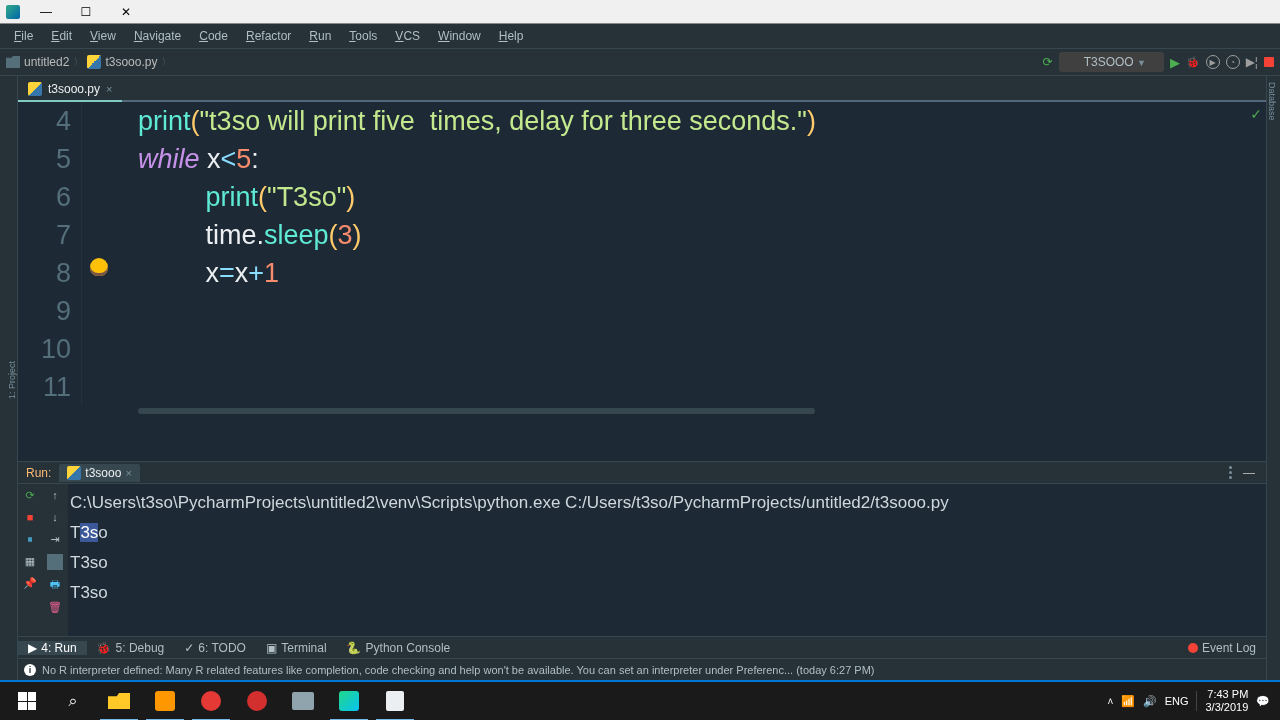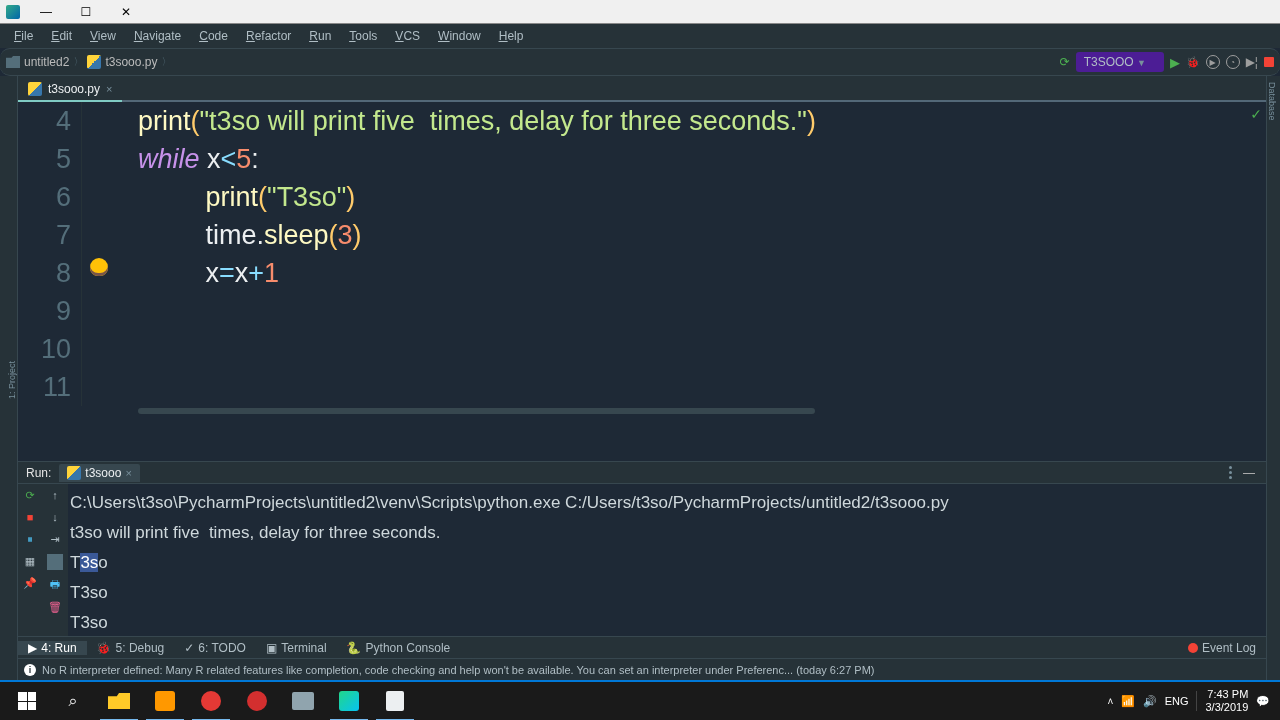--- a/index.html
+++ b/index.html
@@ -5,54 +5,54 @@
 * { margin: 0; padding: 0; box-sizing: border-box; font-family: 'Segoe UI', Arial, sans-serif; }
 body { width: 1280px; height: 720px; overflow: hidden; background: #1e2936; color: #bbb; display: flex; flex-direction: column; }
 .titlebar { height: 24px; background: #f0f0f0; color: #000; display: flex; align-items: center; font-size: 11px; padding-left: 6px; border-bottom: 1px solid #888;}
 .titlebar-icon { width: 14px; height: 14px; background: linear-gradient(135deg,#3a8 0%, #06a 100%); margin-right: 6px; border-radius: 2px;}
 .titlebar-text { flex: 1; }
 .win-controls { display: flex; }
 .win-btn { width: 40px; height: 24px; display: flex; align-items: center; justify-content: center; font-size: 12px;}
 .menubar { height: 24px; background: #263238; color: #b0bec5; display: flex; align-items: center; font-size: 12px; padding: 0 6px; gap: 2px;}
 .menu-item { padding: 2px 8px; text-decoration: underline; text-decoration-color: transparent;}
 .menu-item::first-letter { text-decoration: underline; }
-.navbar { height: 28px; background: #263238; display: flex; align-items: center; padding: 0 6px; font-size: 12px; border-bottom: 1px solid #37474f; border-top: 1px solid #37474f; border-radius: 10px;}
+.navbar { height: 28px; background: #263238; display: flex; align-items: center; padding: 0 6px; font-size: 12px; border-bottom: 1px solid #37474f; border-top: 1px solid #37474f;}
 .breadcrumb { display:flex; align-items:center; gap:4px; flex:1;}
 .py-icon { width:14px; height:14px; background:linear-gradient(135deg,#ffd43b 50%,#3776ab 50%); border-radius:2px; display:inline-block;}
 .folder-icon { width:14px; height:12px; background:#546e7a; display:inline-block; clip-path: polygon(0 15%, 40% 15%, 50% 0, 100% 0, 100% 100%, 0 100%);}
 .chevron { color:#546e7a; font-size:10px;}
 .toolbar-right { display:flex; align-items:center; gap:6px;}
-.config-select { background:#4c1d95; color:#b0bec5; border:none; padding:3px 18px 3px 8px; font-size:12px; border-radius:3px; position:relative;}
+.config-select { background:#404040; color:#b0bec5; border:none; padding:3px 18px 3px 25px; font-size:12px; border-radius:3px; position:relative;}
 .run-icon-sm { color:#4caf50; font-size:13px;}
 .bug-icon { color:#f06292; font-size:11px;}
 .circ-icon { width:14px; height:14px; border:1.5px solid #9e9e9e; border-radius:50%; display:flex; align-items:center; justify-content:center; font-size:8px; color:#9e9e9e;}
 .stop-icon { width:10px; height:10px; background:#f44336; border-radius:1px;}
 .main-area { flex: 1; display: flex; min-height:0;}
 .left-rail { width: 18px; background: #263238; border-right:1px solid #37474f; display:flex; flex-direction:column; align-items:center; font-size:9px; color:#78909c; writing-mode: vertical-rl; text-orientation: mixed; padding-top:4px; gap:30px;}
 .left-rail .tab-v { transform: rotate(180deg); padding:8px 0;}
 .editor-tabs { height: 26px; background: #263238; display:flex; align-items:flex-end; border-bottom: 2px solid #536878;}
 .editor-tab { background:#263238; padding:4px 10px; font-size:12px; display:flex; align-items:center; gap:6px; color:#eceff1; border-bottom:2px solid #80cbc4; margin-bottom:-2px;}
 .tab-close { color:#78909c; font-size:11px;}
 .editor-container {flex:1; display:flex; flex-direction:column; min-height:0;}
 .code-scroll { flex:1; background:#1e2936; overflow:hidden; position:relative;}
 .code-area { display:flex; font-family: 'Consolas', monospace; font-size: 27px; }
 .gutter { width: 64px; background:#1e2936; color:#546e7a; text-align:right; padding-right:10px; border-right:1px solid #263238; line-height:38px;}
 .hint-gutter { width:56px; position:relative; line-height:38px;}
 .bulb { position:absolute; top:156px; left:8px; width:18px; height:18px; background:#ffc107; border-radius:50% 50% 45% 45%; box-shadow:inset 0 -3px 0 #795548;}
 .code-lines { flex:1; line-height:38px; white-space:pre; color:#eceff1;}
 .kw { color:#c792ea; font-style:italic;}
-.fn { color:#fef9c3;}
+.fn { color:#5eead4;}
 .str { color:#c3e88d;}
 .paren { color:#ffcb6b;}
 .num { color:#f78c6c;}
 .op { color:#89ddff;}
 .context-line { height:18px; background:#1e2936; font-size:11px; color:#546e7a; padding-left:132px; font-style:italic; border-top:1px solid #263238;}
 .run-panel { height: 175px; background:#1e2936; border-top:1px solid #37474f; display:flex; flex-direction:column;}
 .run-header { height:22px; display:flex; align-items:center; background:#263238; font-size:12px; border-bottom:1px solid #37474f;}
-.run-title { padding:0 8px; color:#e5e5e5;}
+.run-title { padding:0 8px; color:#fdba74;}
 .run-tab { background:#37474f; padding:2px 8px; display:flex; align-items:center; gap:4px; color:#eceff1; border-radius:2px 2px 0 0;}
 .run-body { flex:1; display:flex; min-height:0;}
 .run-left-btns { width:24px; background:#263238; display:flex; flex-direction:column; align-items:center; padding-top:4px; gap:8px;}
 .rbtn { width:14px; height:14px; display:flex; align-items:center; justify-content:center; font-size:11px;}
 .run-btn-group2 { width:26px; background:#263238; display:flex; flex-direction:column; align-items:center; padding-top:4px; gap:8px;}
 .console { flex:1; font-family: Consolas, monospace; font-size:17px; color:#cfd8dc; padding:4px 2px; line-height:30px; white-space:pre; overflow:hidden;}
 .console .sel { background:#3b5998; color:#fff;}
 .bottom-tabs { height:22px; background:#263238; display:flex; align-items:center; font-size:12px; border-top:1px solid #37474f;}
 .btab { padding:0 10px; display:flex; align-items:center; gap:4px; color:#b0bec5;}
 .btab.active { background:#37474f; color:#fff;}
@@ -190,21 +190,21 @@
           <div class="rbtn" style="color:#9575cd">📌</div>
         </div>
         <div class="run-btn-group2">
           <div class="rbtn" style="color:#b0bec5">↑</div>
           <div class="rbtn" style="color:#b0bec5">↓</div>
           <div class="rbtn" style="color:#b0bec5">⇥</div>
           <div class="rbtn" style="background:#546e7a; width:16px; height:16px"></div>
           <div class="rbtn" style="color:#4fc3f7">🖶</div>
           <div class="rbtn" style="color:#f06292">🗑</div>
         </div>
-        <div class="console" id="console"><div>C:\Users\t3so\PycharmProjects\untitled2\venv\Scripts\python.exe C:/Users/t3so/PycharmProjects/untitled2/t3sooo.py</div><div>t3so will print five  times, delay for three seconds.</div><div>T<span class="sel">3s</span>o</div><div>T3so</div><div>T3so</div></div>
+        <div class="console" id="console"><div>C:\Users\t3so\PycharmProjects\untitled2\venv\Scripts\python.exe C:/Users/t3so/PycharmProjects/untitled2/t3sooo.py</div><div>T<span class="sel">3s</span>o</div><div>T3so</div><div>T3so</div></div>
       </div>
     </div>
 
     <div class="bottom-tabs" id="btabs">
       <div class="btab active">
           <span>▶</span>
           <span>4: Run</span>
         </div>
         <div class="btab">
           <span>🐞</span>

